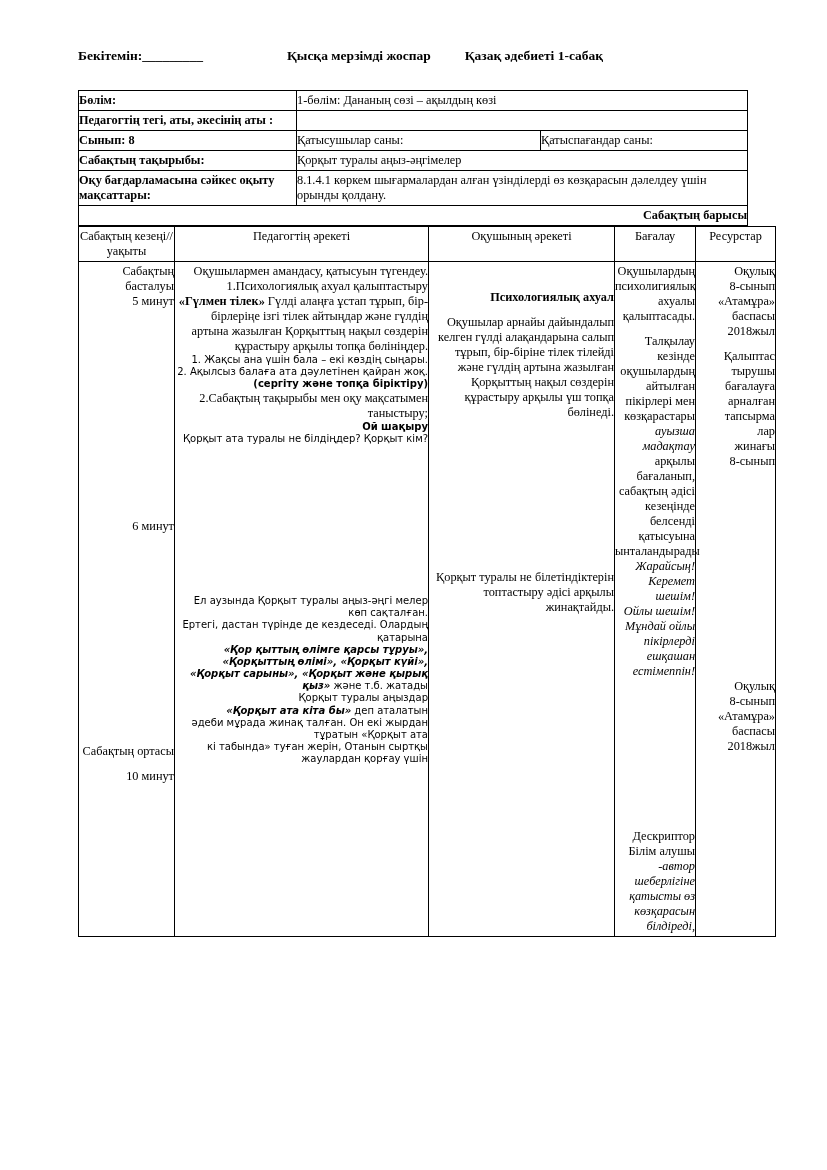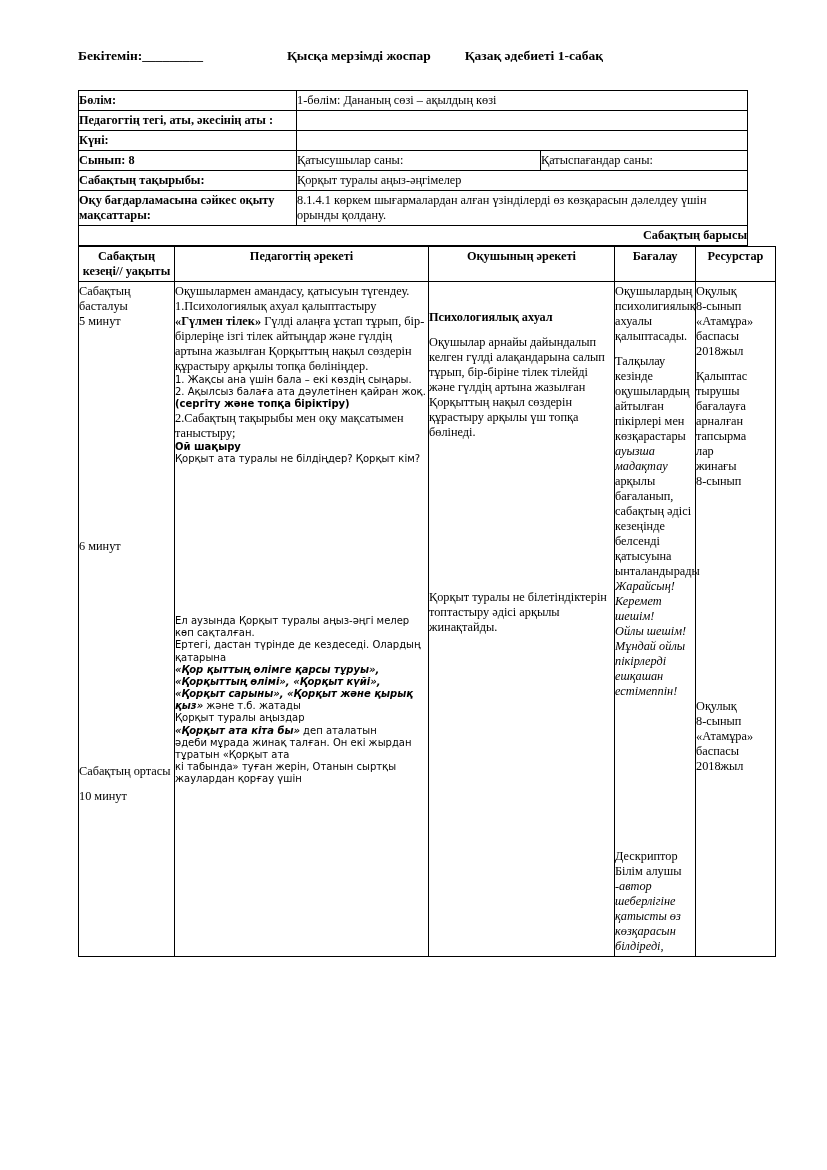--- a/index.html
+++ b/index.html
@@ -50,34 +50,34 @@
     vertical-align: top;
     font-size: 12.3px;
     line-height: 1.22;
   }
   .b { font-weight: bold; }
   .i { font-style: italic; }
   .bi { font-weight: bold; font-style: italic; }
   .info-label { font-weight: bold; }
   .section-title { font-weight: bold; text-align: right; }
   .hdr-cell {
-    font-weight: bold;
+    font-weight: normal;
     text-align: center;
     vertical-align: middle;
     padding: 4px 3px;
   }
   .cell-stage {
     font-family: "Liberation Serif", serif;
     font-size: 12.3px;
   }
   .sans {
     font-family: "DejaVu Sans", sans-serif;
     font-size: 10px;
   }
-  .p { margin: 0 0 0 0; }
+  .p { margin: 0 0 0 0; text-align: right; }
   .gap { height: 10px; }
   .spacer-lg { height: 150px; }
   .spacer-sm { height: 26px; }
   .spacer-xl { height: 210px; }
   .col-a { width: 96px; }
   .col-b { width: 252px; }
   .col-c { width: 186px; }
   .col-d { width: 82px; }
   .col-e { width: 78px; }
 </style>
@@ -98,24 +98,20 @@
       <col style="width:244px">
       <col style="width:207px">
     </colgroup>
     <tbody>
       <tr>
         <td class="info-label">Бөлім:</td>
         <td colspan="2">1-бөлім: Дананың сөзі – ақылдың көзі</td>
       </tr>
       <tr>
         <td class="info-label">Педагогтің тегі, аты, әкесінің аты :</td>
-        <td colspan="2"></td>
-      </tr>
-      <tr>
-        <td class="info-label">Күні:</td>
         <td colspan="2"></td>
       </tr>
       <tr>
         <td class="info-label">Сынып:   8</td>
         <td>Қатысушылар саны:</td>
         <td>Қатыспағандар саны:</td>
       </tr>
       <tr>
         <td class="info-label">Сабақтың тақырыбы:</td>
         <td colspan="2">Қорқыт туралы аңыз-әңгімелер</td>

